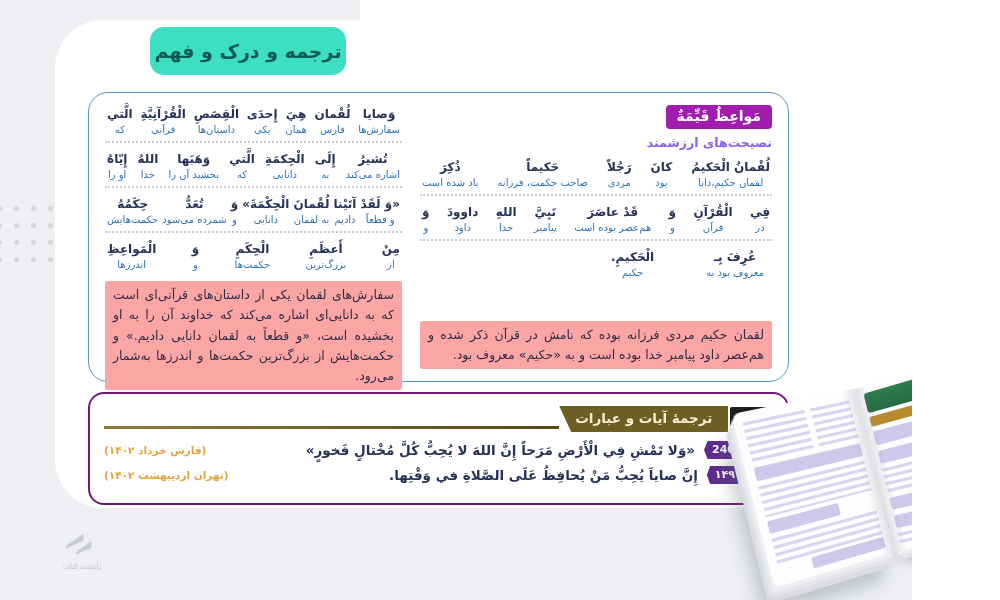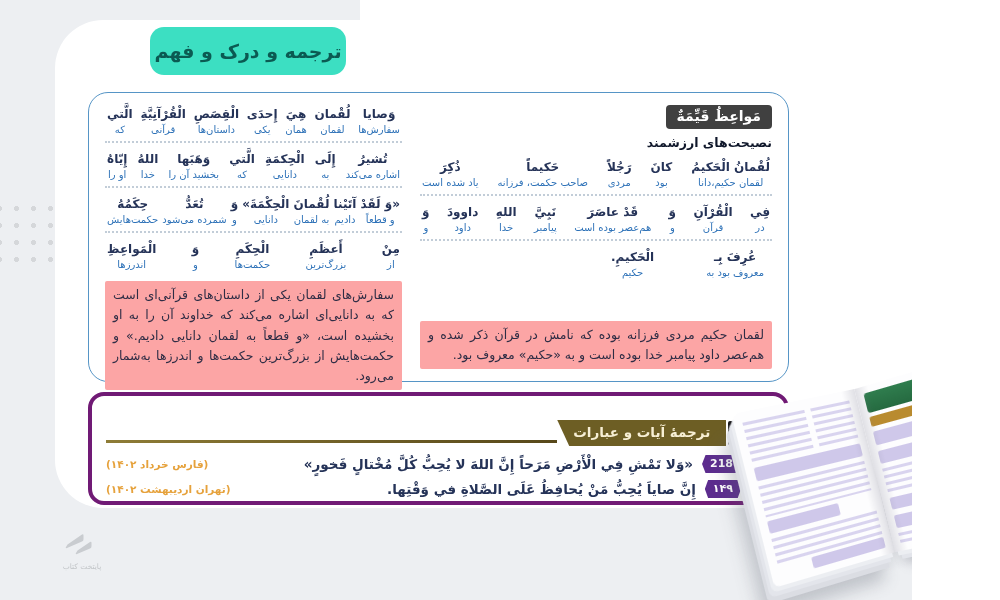--- a/index.html
+++ b/index.html
@@ -22,38 +22,38 @@
     color:#0b5a52; font-size:19px; font-weight:bold; direction:rtl; }
 
   
   .lesson-card { position:absolute; left:88px; top:92px; width:701px; height:290px; background:#ffffff;
     border:1.5px solid #5695c6; border-radius:20px; padding:12px 16px; display:flex; direction:rtl; gap:18px; }
   .col { display:flex; flex-direction:column; }
   .col-right { width:352px; }
   .col-left  { flex:1; }
 
   .vocab-header { margin-bottom:8px; }
-  .red-badge { display:inline-block; background:#404040; color:#ffffff; font-size:14px; font-weight:bold;
+  .red-badge { display:inline-block; background:#a21caf; color:#ffffff; font-size:14px; font-weight:bold;
     padding:3px 11px 5px; border-radius:4px; }
-  .red-sub { margin-top:6px; color:#0f172a; font-size:12.5px; font-weight:bold; }
+  .red-sub { margin-top:6px; color:#8b5cf6; font-size:12.5px; font-weight:bold; }
 
   .word-row { display:flex; justify-content:space-between; align-items:flex-start; margin-bottom:5px; padding:2px 2px 6px; }
   .word-row.sep { border-bottom:2px dotted #c2cdd8; margin-bottom:7px; }
   .word-row.start { justify-content:flex-start; gap:52px; padding-right:8px; }
   .pair { text-align:center; white-space:nowrap; }
   .pair .ar { color:#253358; font-size:12px; font-weight:bold; margin-bottom:3px; }
   .pair .fa { color:#2e72b8; font-size:10px; }
 
   .summary { margin-top:auto; background:#fca5a5; color:#2f2d45; font-size:12.5px; line-height:1.62;
     padding:4px 8px; text-align:justify; border-radius:2px; }
   .col-right .summary { min-height:46px; }
 
   
   .exercise-card { position:absolute; left:88px; top:392px; width:701px; height:113px; background:#ffffff;
-    border:4px solid #701a75; border-radius:16px; padding:24px 12px 8px 14px; direction:rtl; }
+    border:2px solid #701a75; border-radius:16px; padding:12px 12px 8px 14px; direction:rtl; }
   .ex-header { display:flex; align-items:center; height:26px; }
   .alef-badge { background:#1d1d1f; color:#ffffff; font-weight:bold; font-size:14px; padding:3px 9px 5px; border-radius:2px; }
   .title-badge { background:#6d5e24; color:#f7efd4; font-size:13.5px; font-weight:bold;
     padding:4px 16px 6px; margin-right:2px; clip-path:polygon(0 0, 100% 0, 100% 100%, 12px 100%); }
   .ex-rule { flex:1; height:3px; background:linear-gradient(to left, #57481a, #8e7c36); align-self:flex-end; margin-bottom:3px; }
   .ex-items { margin-top:9px; padding-right:32px; }
   .ex-row { display:flex; align-items:center; justify-content:space-between; margin-bottom:7px; }
   .ex-main { display:flex; align-items:center; gap:9px; }
   .num-badge { background:#5c2c8e; color:#ffffff; font-size:11px; font-weight:bold; min-width:36px; text-align:center;
     padding:2px 8px 3px; clip-path:polygon(9% 0, 91% 0, 100% 50%, 91% 100%, 9% 100%, 0 50%); }
@@ -174,21 +174,21 @@
     </div>
     <div class="col col-left">
       <div>
           <div class="word-row sep">
             <div class="pair">
               <div class="ar">وَصايا</div>
               <div class="fa">سفارش‌ها</div>
             </div>
             <div class="pair">
               <div class="ar">لُقْمان</div>
-              <div class="fa">لقمان</div>
+              <div class="fa">فارس</div>
             </div>
             <div class="pair">
               <div class="ar">هِيَ</div>
               <div class="fa">همان</div>
             </div>
             <div class="pair">
               <div class="ar">إِحدَى</div>
               <div class="fa">یکی</div>
             </div>
             <div class="pair">
@@ -293,21 +293,21 @@
 
   <div class="exercise-card">
     <div class="ex-header">
       <span class="alef-badge">الف</span>
       <span class="title-badge">ترجمهٔ آیات و عبارات</span>
       <span class="ex-rule"></span>
     </div>
     <div class="ex-items">
         <div class="ex-row">
           <div class="ex-main">
-            <span class="num-badge">218</span>
+            <span class="num-badge">240</span>
             <span class="ex-text">«وَلا تَمْشِ فِي الْأَرْضِ مَرَحاً إِنَّ اللهَ لا يُحِبُّ كُلَّ مُخْتالٍ فَخورٍ»</span>
           </div>
           <span class="ex-src">(فارس خرداد ۱۴۰۲)</span>
         </div>
         <div class="ex-row">
           <div class="ex-main">
             <span class="num-badge">۱۴۹</span>
             <span class="ex-text">إِنَّ صاياَ يُحِبُّ مَنْ يُحافِظُ عَلَى الصَّلاةِ في وَقْتِها.</span>
           </div>
           <span class="ex-src">(تهران اردیبهشت ۱۴۰۲)</span>

